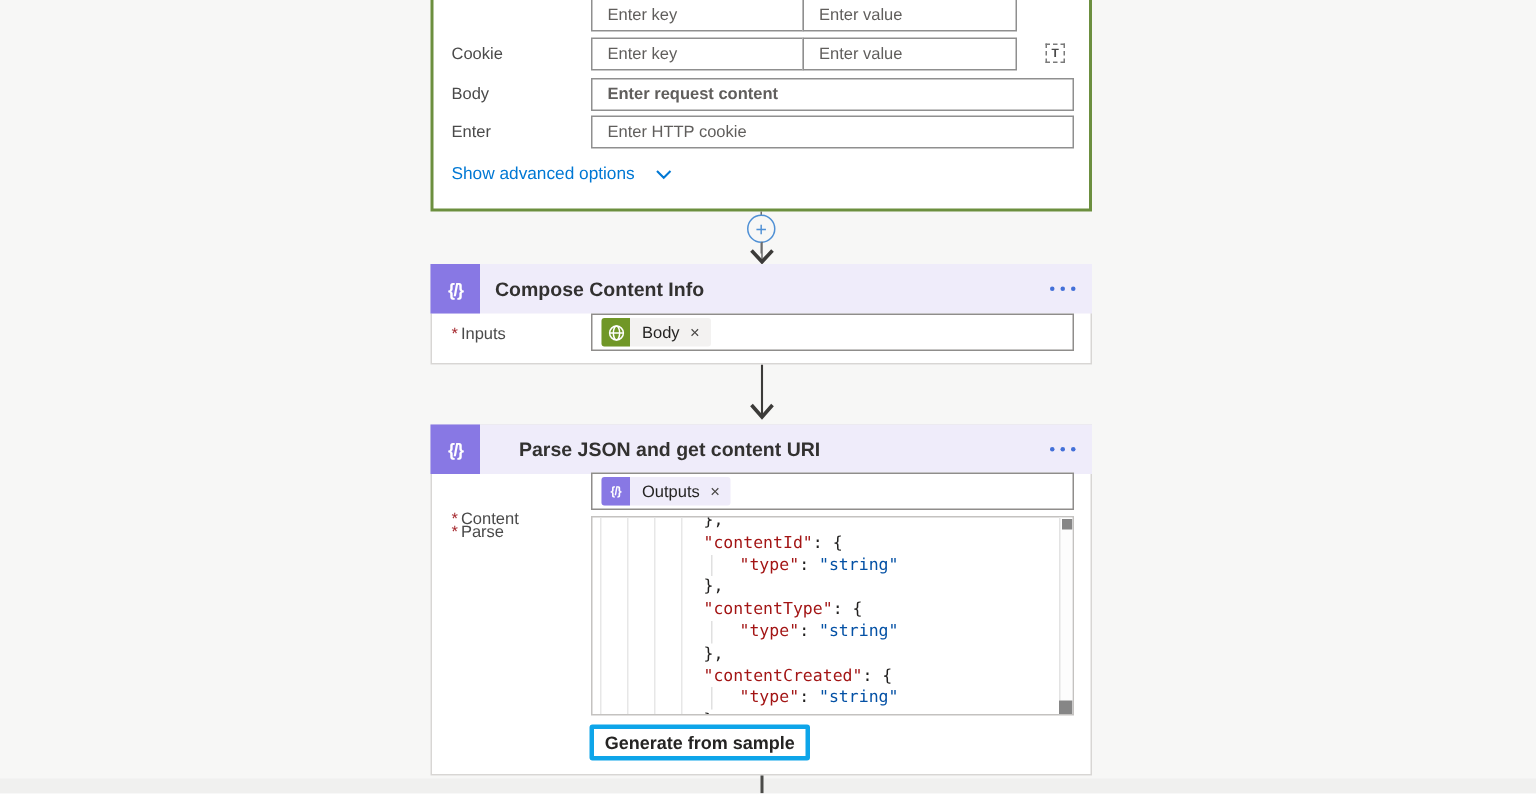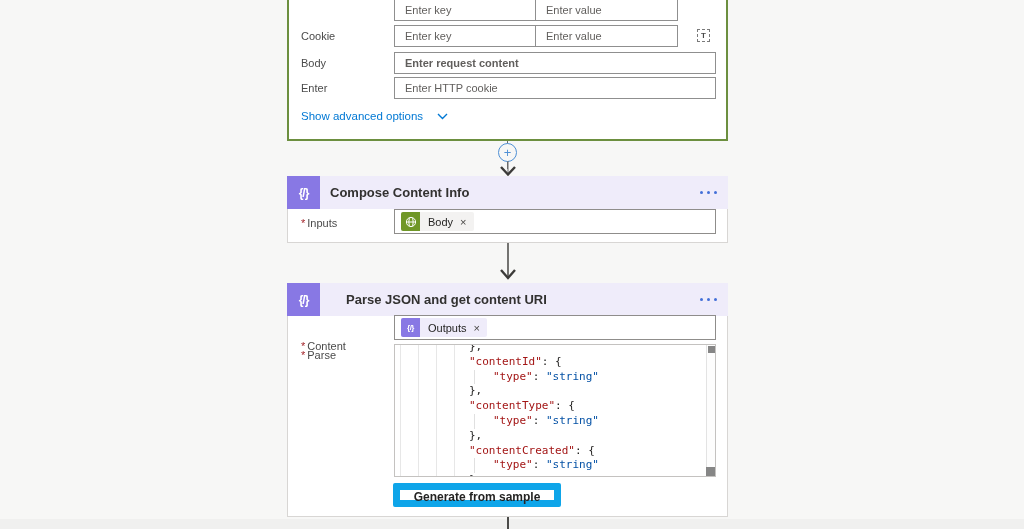--- a/index.html
+++ b/index.html
@@ -57,22 +57,22 @@
   .code-line.ind-1 { padding-left:74px; }
   .code-line.ind-2 { padding-left:98px; }
   .code-line.ind-2::before { content:''; position:absolute; left:79px; top:0; bottom:0; border-left:1px solid #e0e0e0; }
   .tok-plain { color:#201f1e; }
   .tok-property { color:#a31515; }
   .tok-string { color:#0451a5; }
   .v-track { position:absolute; right:0; top:0; width:9px; bottom:9px; border-left:1px solid #e3e3e3; background:#fdfdfd; }
   .v-thumb { position:absolute; left:1px; top:1px; width:7px; height:7px; background:#868686; cursor:pointer; }
   .sb-corner { position:absolute; right:0; bottom:0; width:9px; height:9px; background:#868686; cursor:pointer; }
 
-  .gen-btn { position:absolute; left:393px; top:483px; width:168px; height:24px; background:#fff;
-             border:7px solid #0ea5e9; border-radius:2px; font-family:inherit; font-size:12px;
+  .gen-btn { position:absolute; left:393px; top:483px; width:147px; height:24px; background:#fff;
+             border:3px solid #0ea5e9; border-radius:2px; font-family:inherit; font-size:12px;
              font-weight:700; color:#252423; cursor:pointer; }
 </style>
 </head>
 <body>
 
 <div id="stage">
 
   <div class="bottom-strip"></div>
 
   <div style="position:absolute; left:287px; top:-8px; width:441px; height:149px;

